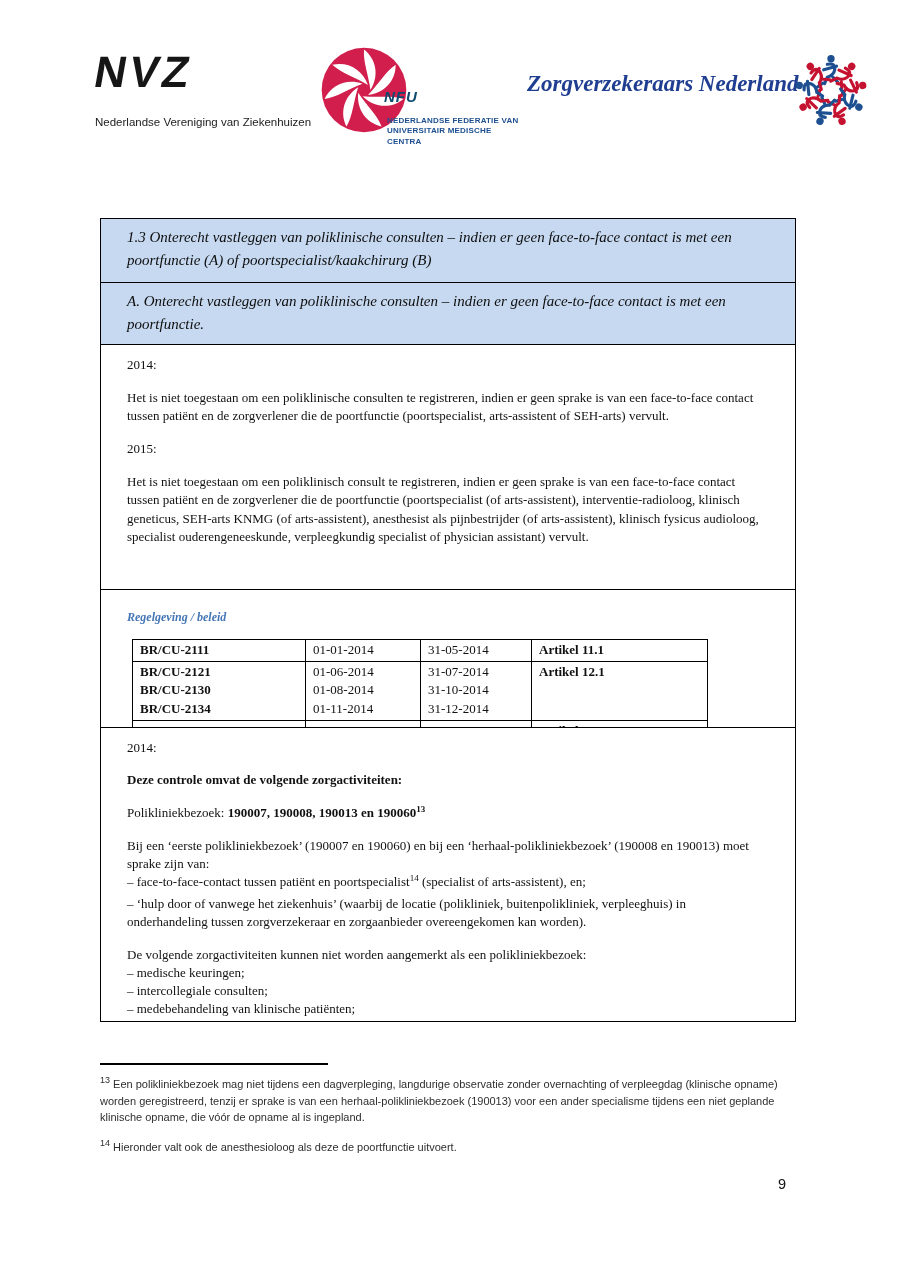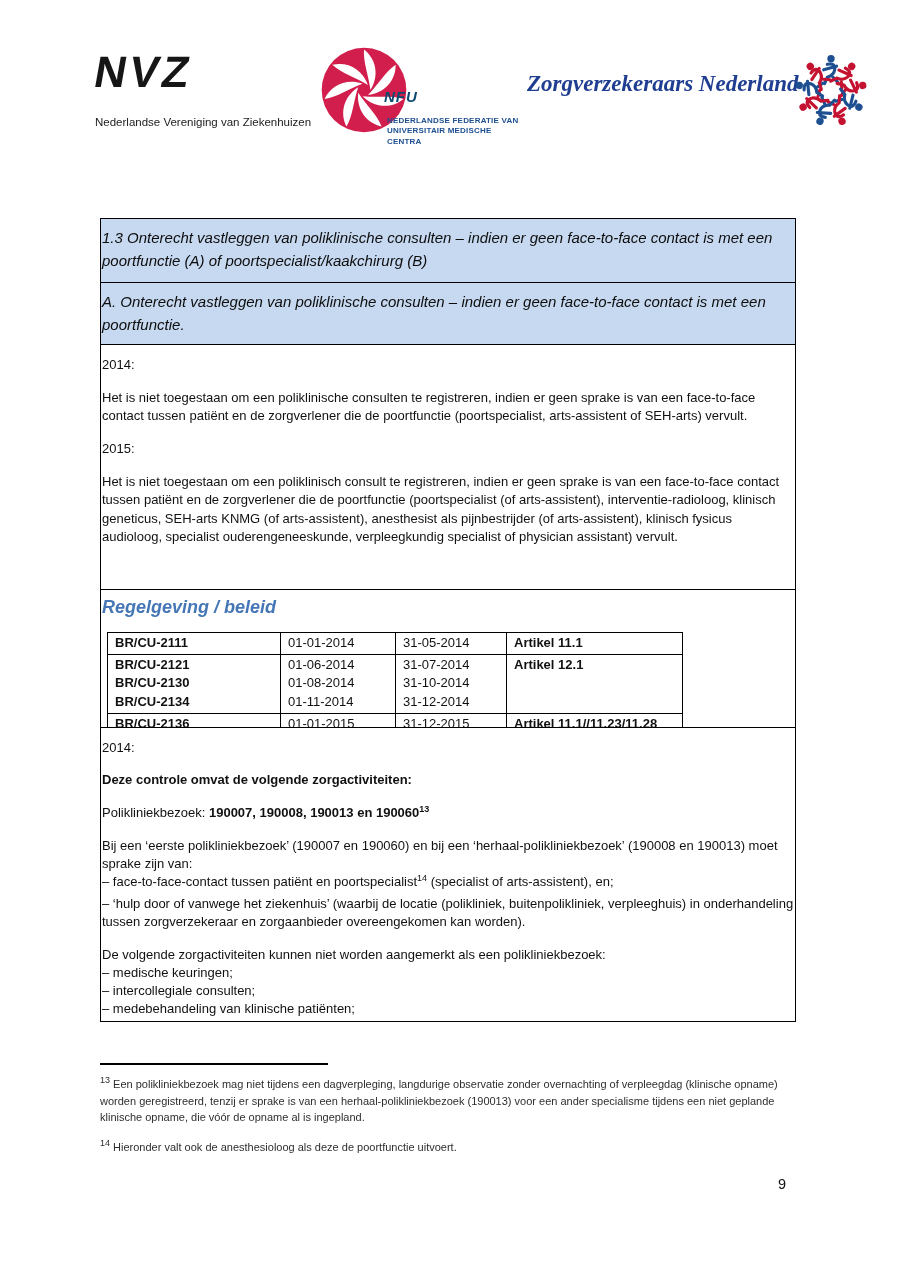--- a/index.html
+++ b/index.html
@@ -16,32 +16,32 @@
   .nfu svg{position:absolute;left:0;top:0;}
   .nfu-name{position:absolute;left:66px;top:44px;font-size:15px;font-weight:bold;color:#0c4a6e;letter-spacing:1px;font-style:italic;}
   .nfu-cap{position:absolute;left:69px;top:72px;font-size:8px;font-weight:bold;color:#1d4f91;line-height:1.3;letter-spacing:.2px;}
 
   .zn-title{position:absolute;left:527px;top:71px;width:255px;font-family:"Liberation Serif","DejaVu Serif",serif;
             font-style:italic;font-weight:bold;font-size:23px;color:#1f3e91;white-space:nowrap;}
   .zn-logo{position:absolute;left:785px;top:45px;}
 
   
   .content-box{position:absolute;left:100px;top:218px;width:694px;border:1.4px solid #000;background:#fff;}
-  .cell{box-sizing:border-box;border-bottom:1px solid #000;padding:7px 1px;}
+  .cell{box-sizing:border-box;border-bottom:1px solid #000;padding:7px 26px;font-family:Liberation Serif, serif;}
   .cell:last-child{border-bottom:none;}
   .cell-blue{background:#c6d9f0;font-style:italic;font-size:15px;line-height:1.55;color:#0d0d0d;}
   .cell-title{min-height:64px;}
   .cell-subtitle{min-height:60px;}
   .cell-rules{height:245px;font-size:13px;line-height:1.4;overflow:hidden;}
   .cell-regelgeving{height:138px;overflow:hidden;}
   .cell-controle{height:293px;font-size:13px;line-height:1.38;overflow:hidden;border-bottom:none;}
   .cell p{margin:4px 0 15px 0;}
   .cell p.tight{margin:0;}
 
-  .reg-heading{color:#4576b5;font-weight:bold;font-style:italic;font-size:18px;margin:0 0 14px 0;}
+  .reg-heading{color:#4576b5;font-weight:bold;font-style:italic;font-size:12px;margin:13px 0 14px 0;}
 
   table.reg{border-collapse:collapse;margin-left:5px;width:576px;font-size:13px;}
   table.reg td{border:1px solid #000;padding:1px 7px 2px 7px;vertical-align:top;line-height:1.42;}
   table.reg{border:1.5px solid #000;}
   td.c-code{width:158px;font-weight:bold;}
   td.c-d1{width:100px;}
   td.c-d2{width:96px;}
   td.c-art{font-weight:bold;}
 
   .b{font-weight:bold;}

